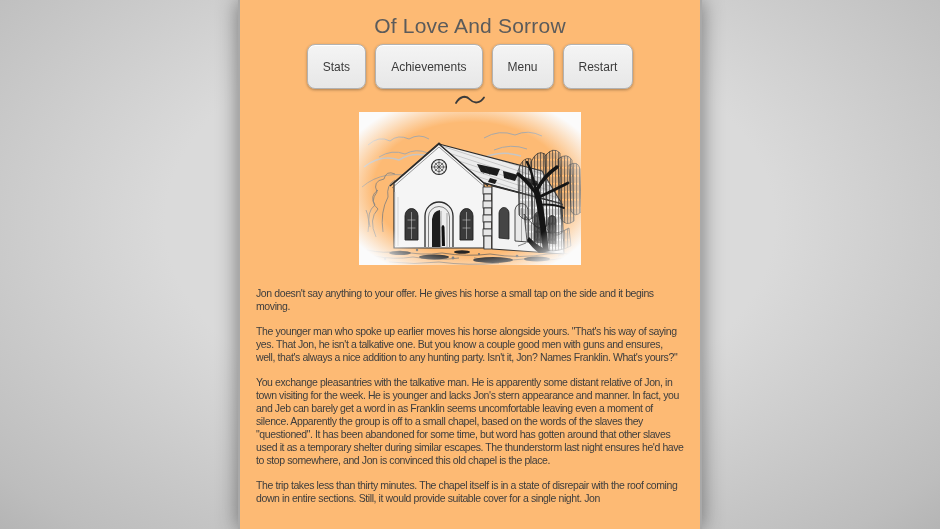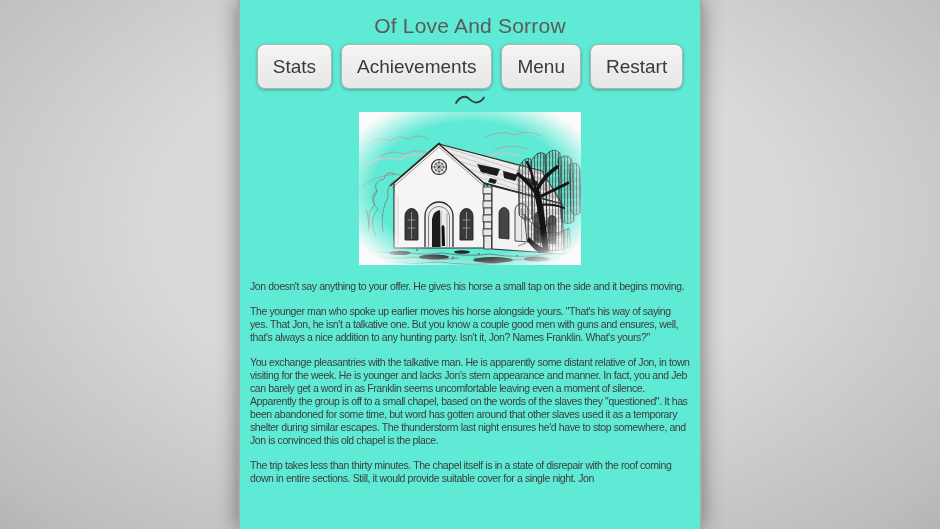--- a/index.html
+++ b/index.html
@@ -4,45 +4,45 @@
 <style>
   html,body{margin:0;padding:0;}
   body{
     width:940px;height:529px;overflow:hidden;
     font-family:"Liberation Sans","DejaVu Sans",sans-serif;
     background:radial-gradient(ellipse 135% 155% at 50% 42%, #dadada 24%, #bdbdbd 48%, #8a8a8a 76%, #3a3a3a 100%);
   }
   .stage{width:940px;height:529px;position:relative;}
   .page{
     width:464px;height:529px;margin:0 auto;box-sizing:border-box;
-    background:#5eead4;
+    background:#fdba74;
     border-left:2px solid #a9a9a9;border-right:2px solid #a9a9a9;
     box-shadow:0 0 20px rgba(0,0,0,.45);
     padding-top:10px;overflow:hidden;position:relative;
   }
   .page-title{
     font-size:21px;font-weight:400;color:#5b5b5b;text-align:center;
     margin:2px 0 4px;letter-spacing:.2px;line-height:28px;
   }
   .toolbar{display:flex;justify-content:center;gap:9px;}
   .toolbar button{
-    height:45px;padding:0 15px;font-size:19px;color:#3a3a3a;
+    height:45px;padding:0 15px;font-size:12px;color:#3a3a3a;
     font-family:"Liberation Sans","DejaVu Sans",sans-serif;
     background:linear-gradient(#f4f4f4,#e7e7e7);
     border:1px solid #b2b2b2;border-radius:8px;
     box-shadow:0 1px 3px rgba(0,0,0,.32), inset 0 1px 0 #ffffff;
     cursor:pointer;
   }
   .divider{height:15px;margin:3px 0 0;display:flex;justify-content:center;align-items:center;}
   .illustration{
     width:222px;height:153px;margin:5px auto 0;position:relative;
   }
   .illustration svg{display:block;width:222px;height:153px;}
   .story{
-    padding:0 10px;margin-top:15px;
+    padding:0 16px;margin-top:22px;
     font-size:10.5px;line-height:13px;letter-spacing:-0.4px;color:#3d3d3d;
   }
   .story p{margin:0 0 12px;}
 </style>
 </head>
 <body>
 
 <div class="stage">
   <div class="page">
 

